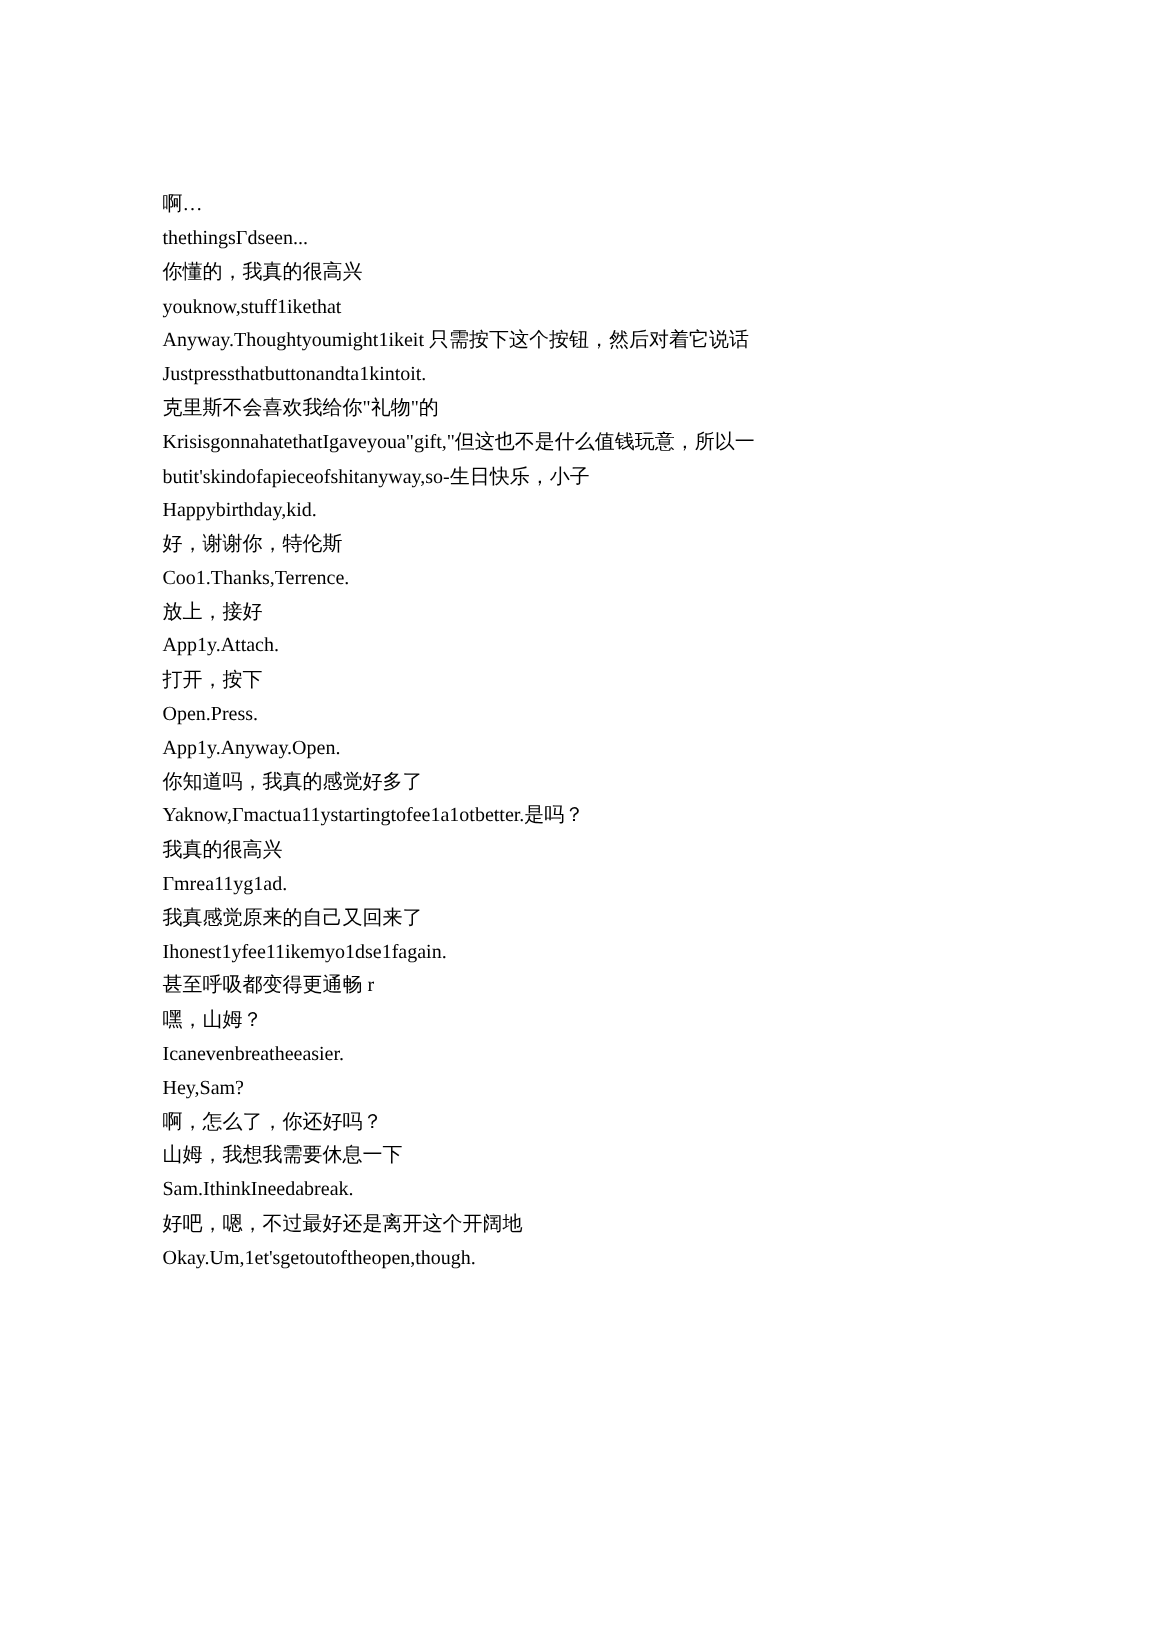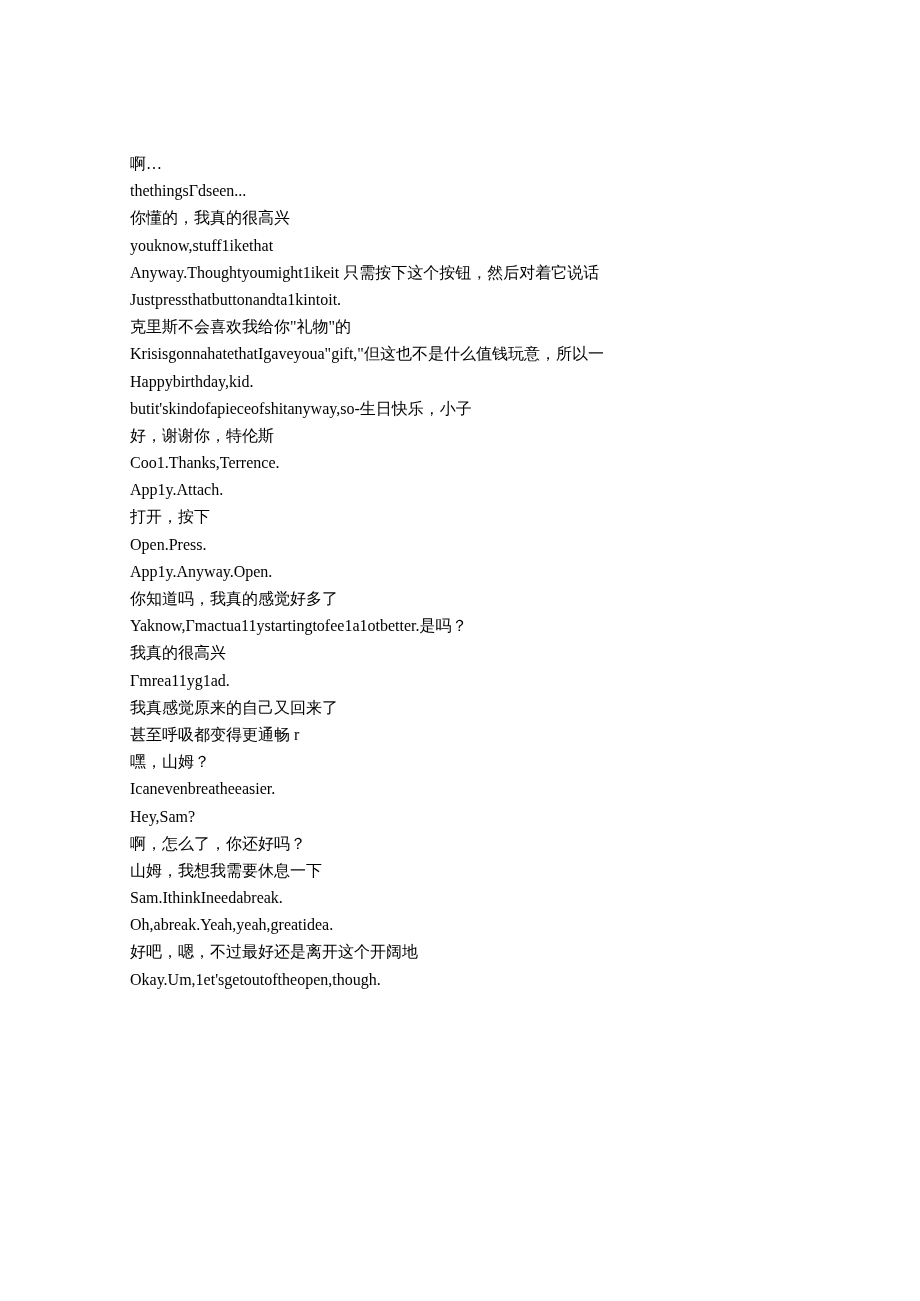--- a/index.html
+++ b/index.html
@@ -27,36 +27,37 @@
 
 <div class="page" id="page">
     <div class="line">啊…</div>
     <div class="line">thethingsΓdseen...</div>
     <div class="line">你懂的，我真的很高兴</div>
     <div class="line">youknow,stuff1ikethat</div>
     <div class="line">Anyway.Thoughtyoumight1ikeit 只需按下这个按钮，然后对着它说话</div>
     <div class="line">Justpressthatbuttonandta1kintoit.</div>
     <div class="line">克里斯不会喜欢我给你"礼物"的</div>
     <div class="line">KrisisgonnahatethatIgaveyoua"gift,"但这也不是什么值钱玩意，所以一</div>
+    <div class="line">butit'skindofapieceofshitanyway,so-生日快乐，小子</div>
     <div class="line">Happybirthday,kid.</div>
-    <div class="line">butit'skindofapieceofshitanyway,so-生日快乐，小子</div>
     <div class="line">好，谢谢你，特伦斯</div>
     <div class="line">Coo1.Thanks,Terrence.</div>
+    <div class="line">放上，接好</div>
     <div class="line">App1y.Attach.</div>
     <div class="line">打开，按下</div>
     <div class="line">Open.Press.</div>
     <div class="line">App1y.Anyway.Open.</div>
     <div class="line">你知道吗，我真的感觉好多了</div>
     <div class="line">Yaknow,Γmactua11ystartingtofee1a1otbetter.是吗？</div>
     <div class="line">我真的很高兴</div>
     <div class="line">Γmrea11yg1ad.</div>
     <div class="line">我真感觉原来的自己又回来了</div>
+    <div class="line">Ihonest1yfee11ikemyo1dse1fagain.</div>
     <div class="line">甚至呼吸都变得更通畅 r</div>
     <div class="line">嘿，山姆？</div>
     <div class="line">Icanevenbreatheeasier.</div>
     <div class="line">Hey,Sam?</div>
     <div class="line">啊，怎么了，你还好吗？</div>
     <div class="line">山姆，我想我需要休息一下</div>
     <div class="line">Sam.IthinkIneedabreak.</div>
-    <div class="line">Oh,abreak.Yeah,yeah,greatidea.</div>
     <div class="line">好吧，嗯，不过最好还是离开这个开阔地</div>
     <div class="line">Okay.Um,1et'sgetoutoftheopen,though.</div>
   </div>
 
 </body></html>

